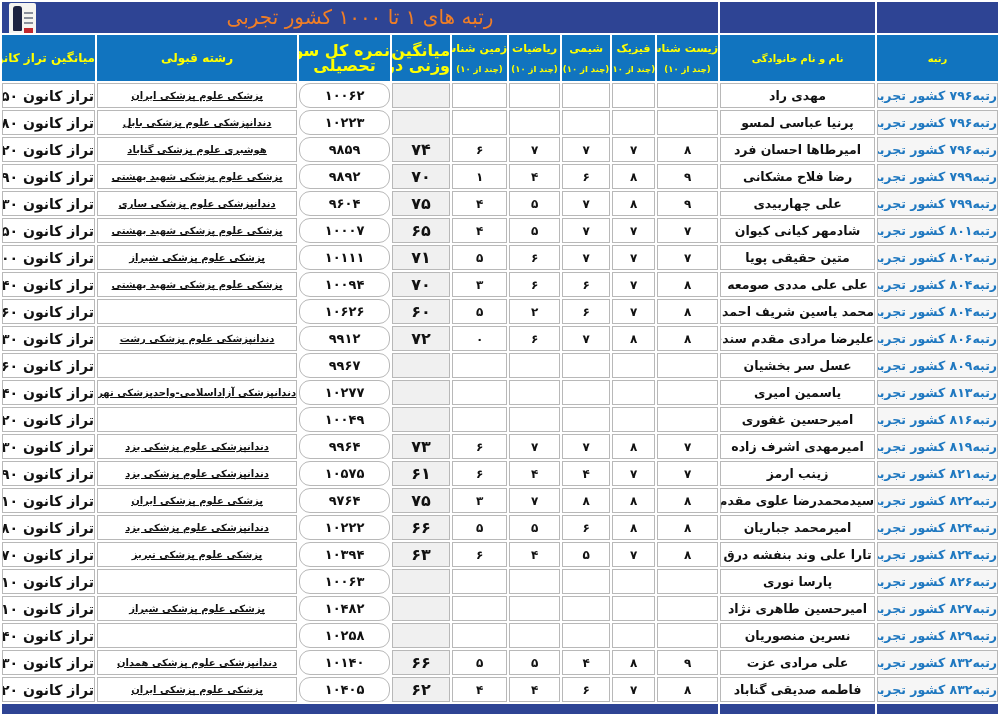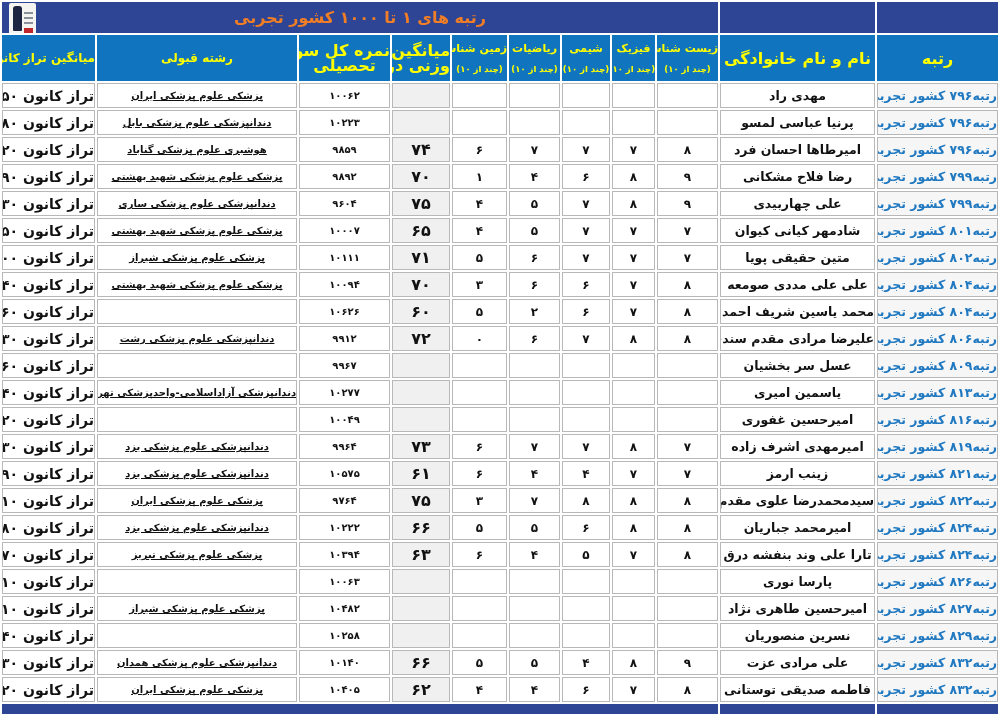--- a/index.html
+++ b/index.html
@@ -29,22 +29,22 @@
     font-weight: bold;
   }
   
   .band {
     background: var(--band-navy, #2e4494);
     height: 31px;
   }
   .title-cell { position: relative; text-align: center; vertical-align: middle; }
   .title {
     color: var(--title-orange, #f07e26);
-    font-size: 16px;
-    font-weight: bold;
+    font-size: 20px;
+    font-weight: normal;
     line-height: 31px;
   }
   .logo {
     position: absolute;
     left: 7px; top: 1px;
     width: 27px; height: 34px;
     background: #f5f4f0;
     border-radius: 2px;
   }
   .logo-figure {
@@ -63,21 +63,21 @@
     background: #c0272d;
   }
   
   .h {
     background: var(--header-blue, #1174bf);
     color: var(--header-yellow, #ffff00);
     text-align: center;
     vertical-align: middle;
     height: 46px;
   }
-  .h-big  { font-size: 16px; }
+  .h-big  { font-size: 10px; }
   .h-main { font-size: 11px; line-height: 14px; }
   .h-small{ font-size: 8.5px; line-height: 11px; margin-top: 8px; }
   .h-mid  { font-size: 16px; line-height: 15px; }
   .h-one  { font-size: 12px; }
   
   .data-row td {
     background: #ffffff;
     border: 1px solid var(--border-gray, #b8b8b8);
     height: 25px;
     text-align: center;
@@ -85,21 +85,21 @@
     color: #111111;
   }
   .c-rank {
     color: var(--rank-blue, #1f78c0) !important;
     font-size: 12.5px;
     background: #f6f6f6 !important;
   }
   .c-name  { font-size: 12.5px; margin-top: 12px; }
   .c-score { font-size: 12px; }
   .c-weighted { font-size: 16px; background: var(--shaded-cell, #f0f0f0) !important; }
-  .c-total { font-size: 10px; }
+  .c-total { font-size: 13px; border-radius: 11px; }
   .c-major { font-size: 10px; text-decoration: underline; }
   .c-taraz { font-size: 14px; padding-left: 36px; }
   
   .foot {
     background: var(--band-navy, #2e4494);
     height: 10px;
   }
 </style>
 </head>
 <body>
@@ -451,21 +451,21 @@
     <td class="c-score">۴</td>
     <td class="c-score">۵</td>
     <td class="c-score">۵</td>
     <td class="c-weighted">۶۶</td>
     <td class="c-total">۱۰۱۴۰</td>
     <td class="c-major">دندانپزشکی علوم پزشکی همدان</td>
     <td class="c-taraz">تراز کانون ۶۹۳۰</td>
   </tr>
         <tr class="data-row">
     <td class="c-rank">رتبه۸۳۲ کشور تجربی</td>
-    <td class="c-name">فاطمه صدیقی توستانی</td>
+    <td class="c-name">فاطمه صدیقی گناباد</td>
     <td class="c-score">۸</td>
     <td class="c-score">۷</td>
     <td class="c-score">۶</td>
     <td class="c-score">۴</td>
     <td class="c-score">۴</td>
     <td class="c-weighted">۶۲</td>
     <td class="c-total">۱۰۴۰۵</td>
     <td class="c-major">پزشکی علوم پزشکی ایران</td>
     <td class="c-taraz">تراز کانون ۶۷۲۰</td>
   </tr>

